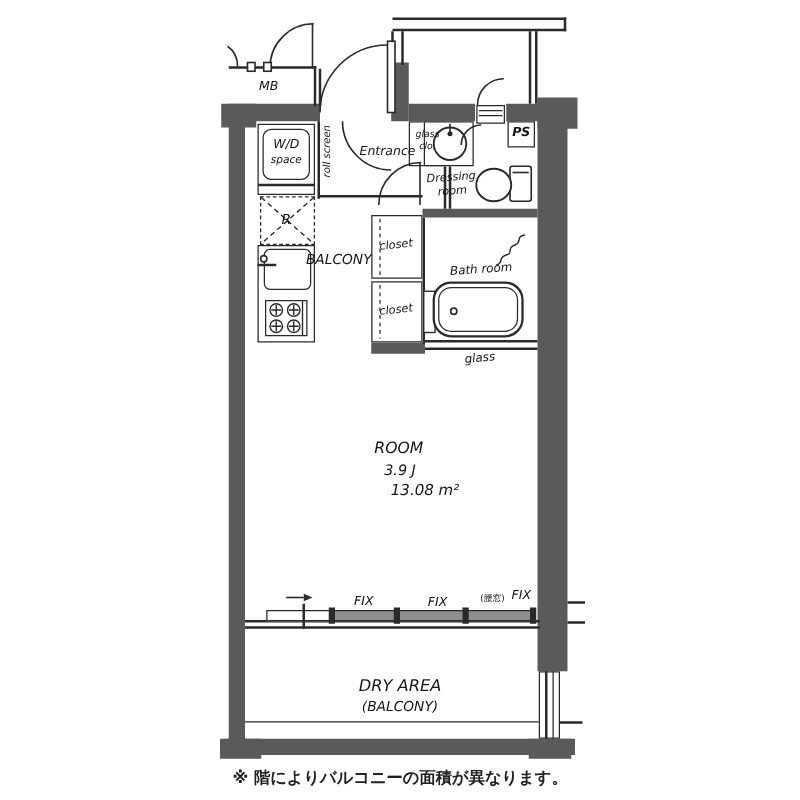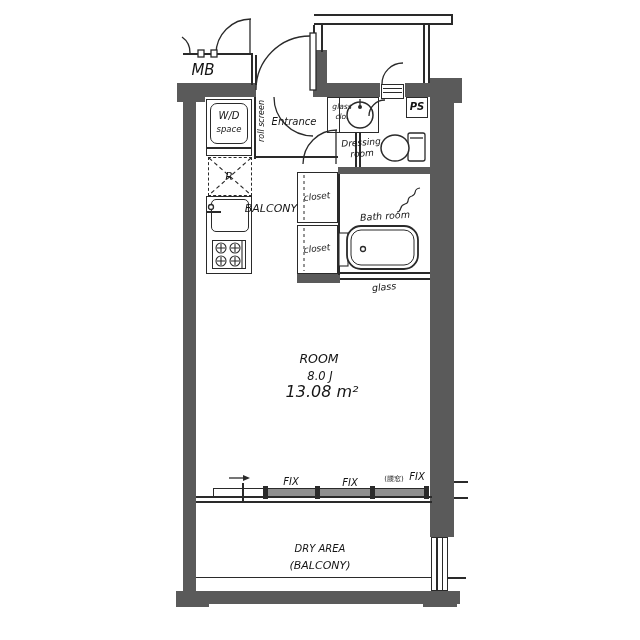--- a/index.html
+++ b/index.html
@@ -144,39 +144,40 @@
     </g>
     <g stroke-dasharray="3,3" stroke-width="1">
       <path d="M304,175 V220 M304,228 V271"></path>
     </g>
     <g>
       <path d="M229,478 H243"></path>
       <path d="M243,475 l7,3 -7,3 z" fill="#2a2a2a" stroke="none"></path>
     </g>
   </svg>
 
-  <div class="lbl" style="left:203px;top:70px;font-size:15px">MB</div>
+  <div class="lbl" style="left:215px;top:70px;font-size:10px">MB</div>
   <div class="lbl" style="left:229px;top:116px;font-size:10px">W/D</div>
   <div class="lbl" style="left:229px;top:129px;font-size:8.5px">space</div>
   <div class="lbl" style="left:262px;top:121px;font-size:8px;transform:translate(-50%,-50%) rotate(-90deg)">roll screen</div>
-  <div class="lbl" style="left:294px;top:122px;font-size:10px">Entrance</div>
+  <div class="lbl" style="left:310px;top:122px;font-size:10px">Entrance</div>
   <div class="lbl" style="left:342px;top:107px;font-size:7.5px">glass</div>
   <div class="lbl" style="left:342px;top:117px;font-size:7.5px">clo.</div>
   <div class="lbl" style="left:417px;top:107px;font-size:10px;font-weight:bold">PS</div>
   <div class="lbl" style="left:361px;top:143px;font-size:9px;transform:translate(-50%,-50%) rotate(-4deg)">Dressing</div>
   <div class="lbl" style="left:362px;top:154px;font-size:9px;transform:translate(-50%,-50%) rotate(-4deg)">room</div>
   <div class="lbl" style="left:271px;top:208px;font-size:11px">BALCONY</div>
   <div class="lbl" style="left:229px;top:176px;font-size:11px">R</div>
   <div class="lbl" style="left:317px;top:197px;font-size:9px;transform:translate(-50%,-50%) rotate(-6deg)">closet</div>
   <div class="lbl" style="left:317px;top:249px;font-size:9px;transform:translate(-50%,-50%) rotate(-6deg)">closet</div>
   <div class="lbl" style="left:385px;top:216px;font-size:9.5px;transform:translate(-50%,-50%) rotate(-4deg)">Bath room</div>
   <div class="lbl" style="left:384px;top:287px;font-size:9.5px;transform:translate(-50%,-50%) rotate(-5deg)">glass</div>
   <div class="lbl" style="left:319px;top:359px;font-size:12.5px">ROOM</div>
-  <div class="lbl" style="left:320px;top:377px;font-size:11.5px">8.0 J</div>
-  <div class="lbl" style="left:322px;top:392px;font-size:16px">13.08 m²</div>
+  <div class="lbl" style="left:320px;top:377px;font-size:11.5px">3.9 J</div>
+  <div class="lbl" style="left:340px;top:392px;font-size:12px">13.08 m²</div>
   <div class="lbl" style="left:291px;top:482px;font-size:10px">FIX</div>
   <div class="lbl" style="left:350px;top:483px;font-size:10px">FIX</div>
   <div class="lbl" style="left:394px;top:479px;font-size:7px;font-style:normal">(腰窓)</div>
   <div class="lbl" style="left:417px;top:477px;font-size:10px">FIX</div>
-  <div class="lbl" style="left:320px;top:549px;font-size:10px">DRY AREA</div>
+  <div class="lbl" style="left:320px;top:549px;font-size:13px">DRY AREA</div>
   <div class="lbl" style="left:320px;top:565px;font-size:11px">(BALCONY)</div>
+  <div class="note" style="left:186px;top:613px;font-size:13px">※ 階によりバルコニーの面積が異なります。</div>
 
 </div>
 
 </body></html>

